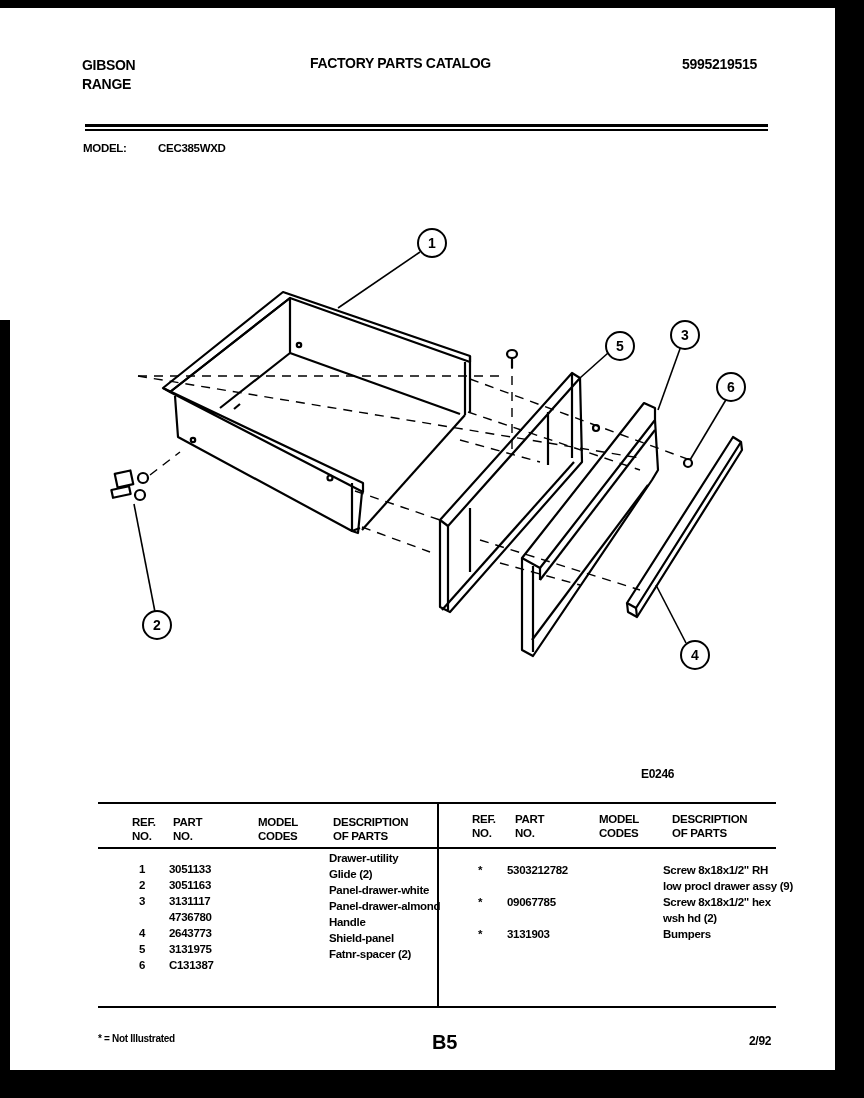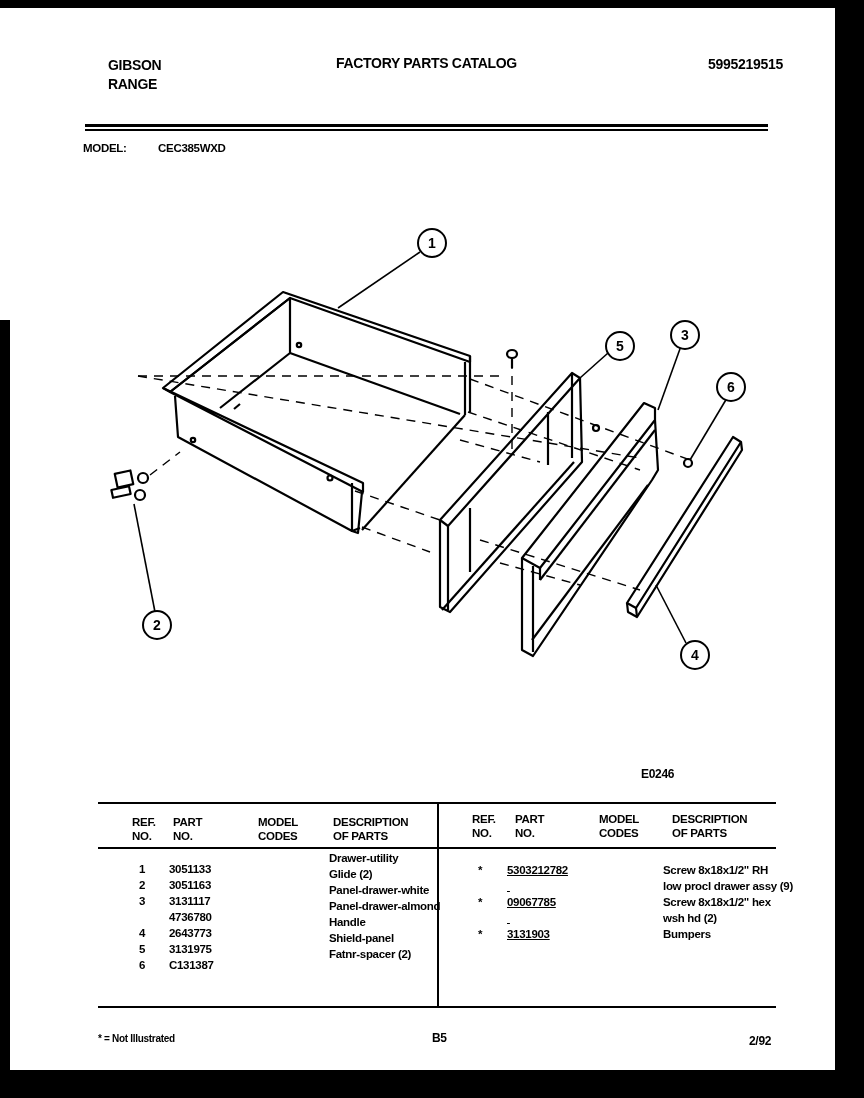--- a/index.html
+++ b/index.html
@@ -1,20 +1,20 @@
 <!DOCTYPE html>
 <html><head>
 <meta charset="utf-8">
 <style>
   html,body{margin:0;padding:0;}
   body{width:864px;height:1098px;position:relative;overflow:hidden;background:#000;font-family:"Liberation Sans",sans-serif;color:#000;}
   .page{position:absolute;left:0;top:8px;width:835px;height:1062px;background:#fff;}
   .leftedge{position:absolute;left:0;top:320px;width:10px;height:750px;background:#000;}
   .t{position:absolute;font-weight:bold;white-space:nowrap;letter-spacing:-0.3px;}
-  .hdr{font-size:14px;margin-left:26px;}
+  .hdr{font-size:14px;}
   .rule1{position:absolute;left:85px;top:124px;width:683px;height:3px;background:#000;}
   .rule2{position:absolute;left:85px;top:129px;width:683px;height:2px;background:#000;}
   svg.diagram{position:absolute;left:0;top:0;}
   .tbl-line{position:absolute;background:#000;}
   .th{font-size:11.5px;line-height:14px;}
   .td{font-size:11.5px;line-height:16px;}
   .col{position:absolute;margin-left:26px;}
   .col div{white-space:nowrap;font-weight:bold;letter-spacing:-0.3px;}
 </style>
 </head>
@@ -200,30 +200,30 @@
   <div>Fatnr-spacer (2)</div>
 </div>
 
 <div class="col td" style="left:452px;top:862px;">
   <div>*</div>
   <div>&nbsp;</div>
   <div>*</div>
   <div>&nbsp;</div>
   <div>*</div>
 </div>
-<div class="col td" style="left:481px;top:862px;text-decoration:underline;">
+<div class="col td" style="left:481px;top:862px;">
   <div>5303212782</div>
   <div>&nbsp;</div>
   <div>09067785</div>
   <div>&nbsp;</div>
   <div>3131903</div>
 </div>
 <div class="col td" style="left:637px;top:862px;">
   <div>Screw 8x18x1/2" RH</div>
   <div>low procl drawer assy (9)</div>
   <div>Screw 8x18x1/2" hex</div>
   <div>wsh hd (2)</div>
   <div>Bumpers</div>
 </div>
 
 <div class="t" style="left:98px;top:1033px;font-size:10px;">* = Not Illustrated</div>
-<div class="t" style="left:432px;top:1031px;font-size:12px;">B5</div>
+<div class="t" style="left:432px;top:1031px;font-size:20px;">B5</div>
 <div class="t" style="left:749px;top:1034px;font-size:12px;">2/92</div>
 
 </body></html>

